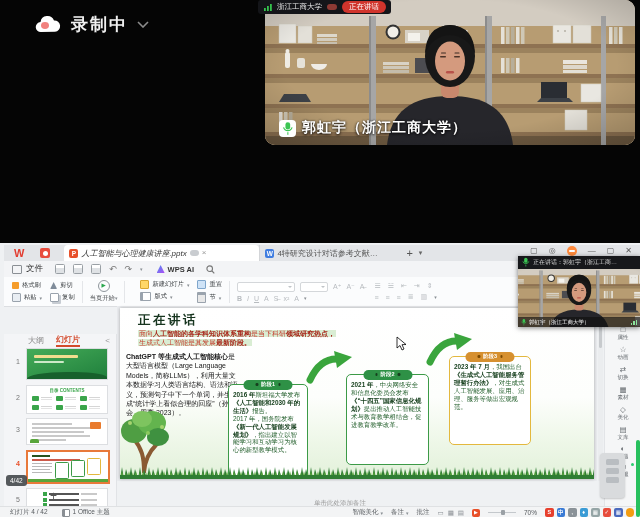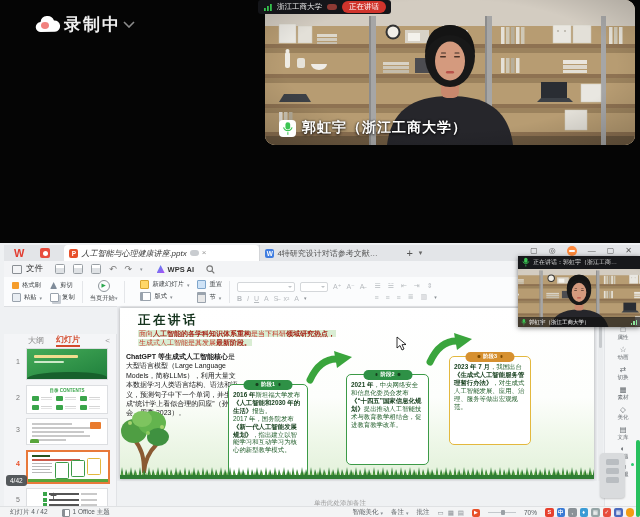--- a/index.html
+++ b/index.html
@@ -1,20 +1,20 @@
 <!DOCTYPE html>
 <html><head>
 <meta charset="utf-8">
 <style>
   html,body{margin:0;padding:0;background:#000;}
   body{width:640px;height:517px;overflow:hidden;font-family:"Liberation Sans","DejaVu Sans",sans-serif;-webkit-font-smoothing:antialiased;}
   .stage{position:relative;width:640px;height:517px;background:#050505;overflow:hidden;}
 
   
-  .rec{position:absolute;left:34px;top:13px;display:flex;align-items:center;gap:2px;z-index:5;}
+  .rec{position:absolute;left:34px;top:13px;display:flex;align-items:center;gap:9px;z-index:5;}
   .rec .lbl{font-size:17px;color:#f0f0f0;font-weight:600;letter-spacing:2px;}
   .rec .chev{width:12px;height:7px;}
 
   
   .cam-main{position:absolute;left:265px;top:0;width:370px;height:145px;border-radius:10px;overflow:hidden;background:#b49a73;z-index:4;}
   .cam-main svg.scene,.fvideo svg.scene{position:absolute;left:0;top:0;width:100%;height:100%;}
   .cam-name{position:absolute;left:14px;bottom:8px;display:flex;align-items:center;gap:6px;z-index:3;}
   .cam-name .nm{font-size:14px;font-weight:700;color:#fff;text-shadow:0 1px 3px rgba(0,0,0,.85),0 0 2px rgba(0,0,0,.6);letter-spacing:1px;}
 
   

